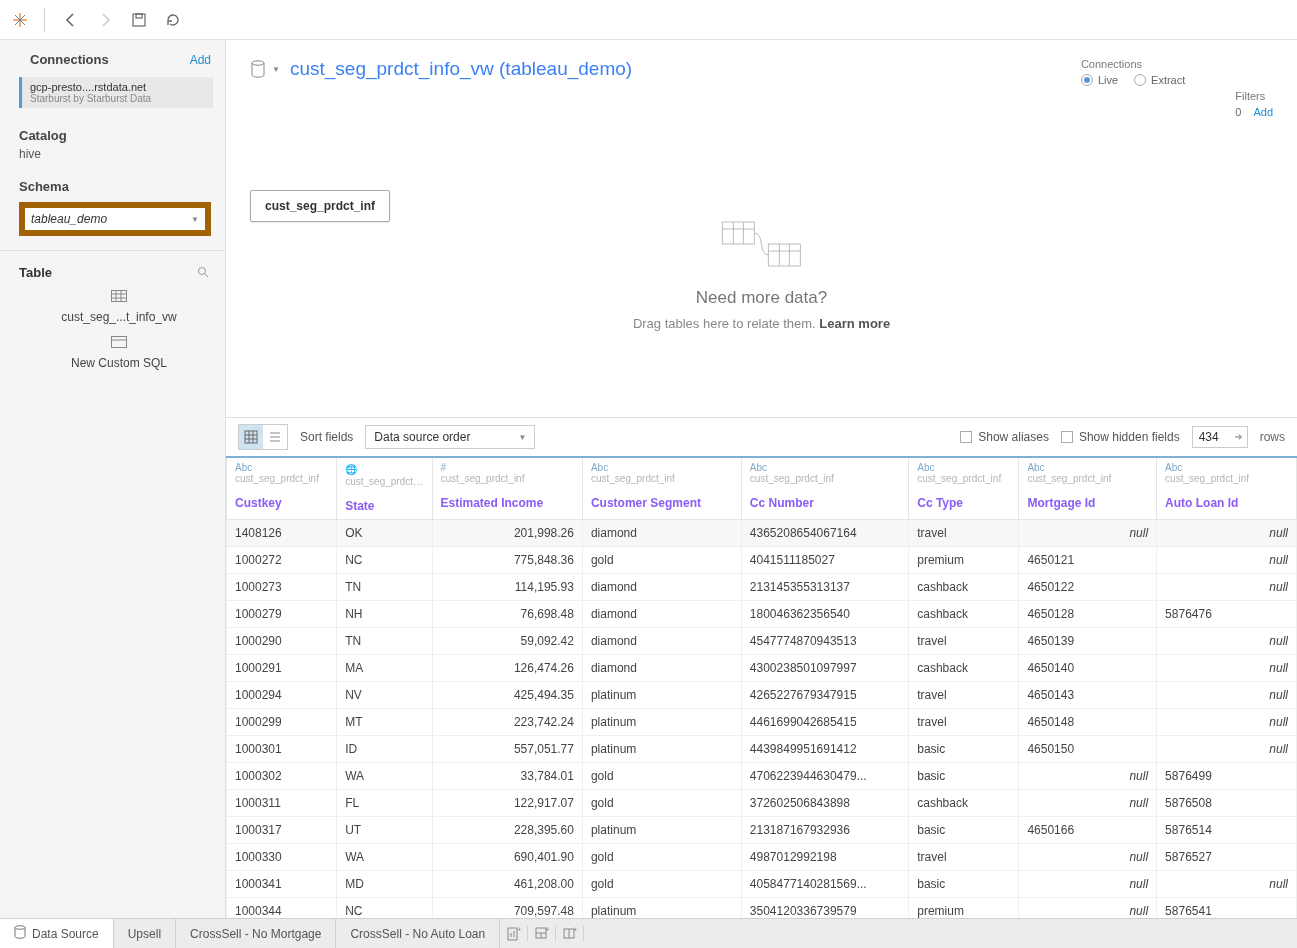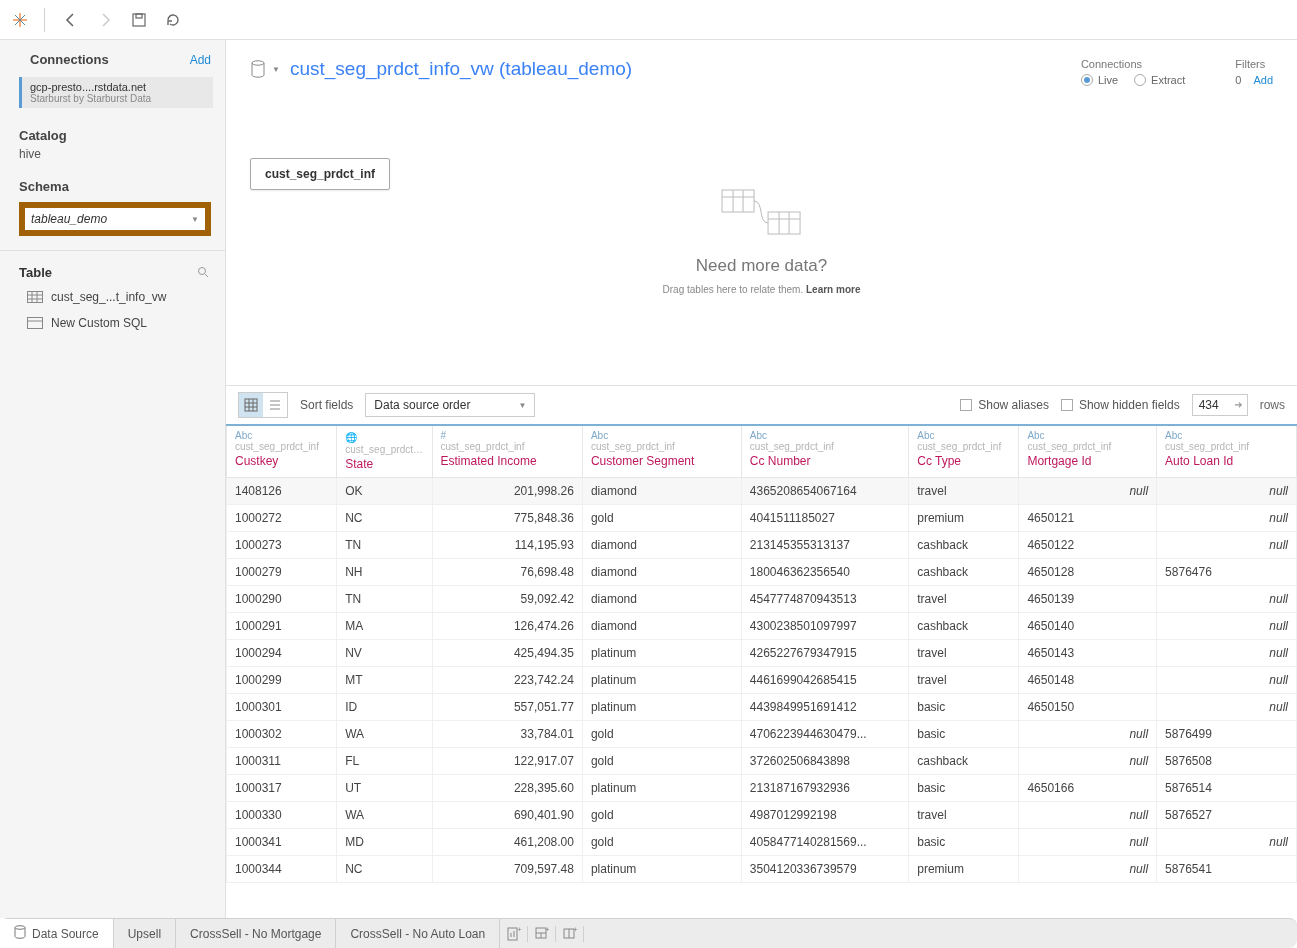--- a/index.html
+++ b/index.html
@@ -19,45 +19,45 @@
 .conn-item { margin: 4px 12px 10px 19px; background: #e8e8e8; border-left: 3px solid #5b9bd5; padding: 4px 8px; font-size: 11px; }
 .conn-item .c-name { color: #333; }
 .conn-item .c-sub { color: #888; font-size: 10px; }
 .sb-label { padding: 10px 14px 4px 19px; font-size: 13px; font-weight: 600; color: #444; }
 .sb-val { padding: 0 14px 8px 19px; font-size: 12px; color: #555; }
 .sb-select { margin: 4px 14px 10px 19px; border: 6px solid #a16207; background: #fff; padding: 4px 6px; font-size: 12px; display: flex; justify-content: space-between; align-items: center; cursor: pointer; font-style: italic; }
 .sb-arrow { font-size: 8px; color: #888; }
 .sb-divider { height: 1px; background: #e0e0e0; margin: 4px 0; }
 .tbl-head { display: flex; justify-content: space-between; align-items: center; padding: 10px 14px 4px 19px; font-size: 13px; font-weight: 600; }
 .tbl-search { width: 14px; height: 14px; color: #999; }
-.sb-item { display: flex; align-items: center; gap: 8px; padding: 6px 14px 6px 27px; font-size: 12px; color: #444; cursor: pointer; }
+.sb-item { display: flex; align-items: center; gap: 8px; padding: 6px 14px 6px 27px; font-size: 12px; color: #444; cursor: pointer; flex-direction: column; }
 .sb-icon { width: 16px; height: 12px; display: flex; align-items: center; }
 
 .content { flex: 1; display: flex; flex-direction: column; min-width: 0; }
 .ds-header { padding: 18px 24px 0 24px; display: flex; justify-content: space-between; align-items: flex-start; }
 .ds-title-row { display: flex; align-items: center; gap: 10px; flex: 1; }
 .ds-cylinder { width: 16px; height: 18px; }
 .ds-cylinder-caret { font-size:8px; color:#888; margin-left:-4px; }
 .ds-title { font-size: 19px; color: #3b82f6; font-weight: 400; }
 .ds-right { display: flex; gap: 50px; font-size: 11px; color: #666; align-items: flex-start; }
 .ds-col .ds-lbl { color: #777; margin-bottom: 4px; }
 .radio-row { display: flex; gap: 16px; align-items: center; }
 .radio { display: flex; align-items: center; gap: 5px; cursor: pointer; }
 .radio-dot { width: 12px; height: 12px; border: 1px solid #aaa; border-radius: 50%; display: flex; align-items: center; justify-content: center; }
 .radio-dot.on::after { content:""; width:6px; height:6px; background:#5b9bd5; border-radius:50%; }
-.filters-col { text-align: left; }
+.filters-col { text-align: left; margin-top: 32px; }
 .filters-row { display:flex; gap:12px; align-items:center; }
 .add-link { color:#1f8bd6; cursor:pointer; }
 
 .canvas { flex: 0 0 auto; height: 300px; border-bottom: 1px solid #e0e0e0; position: relative; padding: 20px 24px 0 24px; }
 .table-pill { position: absolute; left: 24px; top: 72px; border: 1px solid #aaa; border-radius: 2px; padding: 8px 14px; font-size: 12px; font-weight: 600; color: #333; background:#fff; box-shadow: 0 1px 2px rgba(0,0,0,.08); cursor: move; }
 .need-more { position: absolute; left: 50%; top: 98px; transform: translateX(-50%); text-align: center; color: #888; }
 .nm-icons { display:flex; justify-content:center; margin-bottom: 16px; }
 .nm-title { font-size: 17px; color: #777; margin-bottom: 8px; }
-.nm-sub { font-size: 10px; color: #888; }
+.nm-sub { font-size: 13px; color: #888; }
 .nm-sub b { color:#555; font-weight:600; }
 
 .grid-ctrl { height: 40px; border-bottom: 2px solid #7fb1d6; display: flex; align-items: center; padding: 0 12px; gap: 12px; font-size: 12px; }
 .gc-toggle { display:flex; border:1px solid #ccc; }
 .gc-tbtn { width:24px; height:24px; display:flex; align-items:center; justify-content:center; cursor:pointer; background:#fff; }
 .gc-tbtn.active { background:#d0e3f0; }
 .gc-label { color:#555; }
 .gc-select { border:1px solid #ccc; padding:4px 8px; min-width:170px; display:flex; justify-content:space-between; align-items:center; background:#fff; cursor:pointer; }
 .gc-spacer { flex:1; }
 .gc-chk { display:flex; align-items:center; gap:6px; cursor:pointer; color:#555; }
@@ -65,28 +65,28 @@
 .gc-rows-input { width:56px; border:1px solid #ccc; padding:3px 18px 3px 6px; position:relative; background:#fff; }
 .gc-rows-arrow { position:absolute; right:4px; top:4px; color:#999; font-size:10px; }
 .gc-rows-lbl { color:#666; }
 
 .grid-wrap { flex:1; overflow:auto; position:relative; }
 table.data { border-collapse: collapse; width: 100%; font-size: 12px; table-layout: fixed; }
 table.data th { text-align:left; font-weight:400; border:1px solid #e6e6e6; border-top:none; padding:4px 8px 6px 8px; vertical-align:top; background:#fff; }
 table.data th .col-type { font-size:10px; color:#7fa8c9; }
 table.data th .col-type.geo { color:#7fa8c9; }
 table.data th .col-src { font-size:10px; color:#b5b5b5; white-space:nowrap; overflow:hidden; text-overflow:ellipsis; }
-table.data th .col-name { font-size:12px; color:#be185d; font-weight:400; margin-top:2px; }
+table.data th .col-name { font-size:12px; color:#8b5cf6; font-weight:700; margin-top:12px; }
 table.data td { border:1px solid #efefef; padding:6px 8px; color:#444; white-space:nowrap; overflow:hidden; text-overflow:ellipsis; }
 table.data tr.row0 td { background:#f7f7f7; }
 td.num { text-align:right; }
 td.nullv { color:#a8a8a8; font-style:italic; text-align:right; }
 col.c-custkey{width:104px}col.c-state{width:90px}col.c-income{width:142px}col.c-seg{width:150px}col.c-cc{width:158px}col.c-cctype{width:104px}col.c-mort{width:130px}col.c-auto{width:132px}
 
-.tabs { height: 30px; border-top: 1px solid #d0d0d0; display:flex; align-items:stretch; background:#ececec; font-size:12px;border-radius:8px; }
+.tabs { height: 30px; border-top: 1px solid #d0d0d0; display:flex; align-items:stretch; background:#ececec; font-size:12px; }
 .tab { padding:0 14px; display:flex; align-items:center; gap:6px; border-right:1px solid #d0d0d0; color:#555; cursor:pointer; }
 .tab.active { background:#fff; }
 .tab-icons { display:flex; align-items:center; }
 .tab-iconbtn { width:28px; display:flex; align-items:center; justify-content:center; color:#777; cursor:pointer; border-right:1px solid #d0d0d0; }
 </style>
 </head>
 <body>
 
 <div class="topbar">
   <span class="tb-logo">

